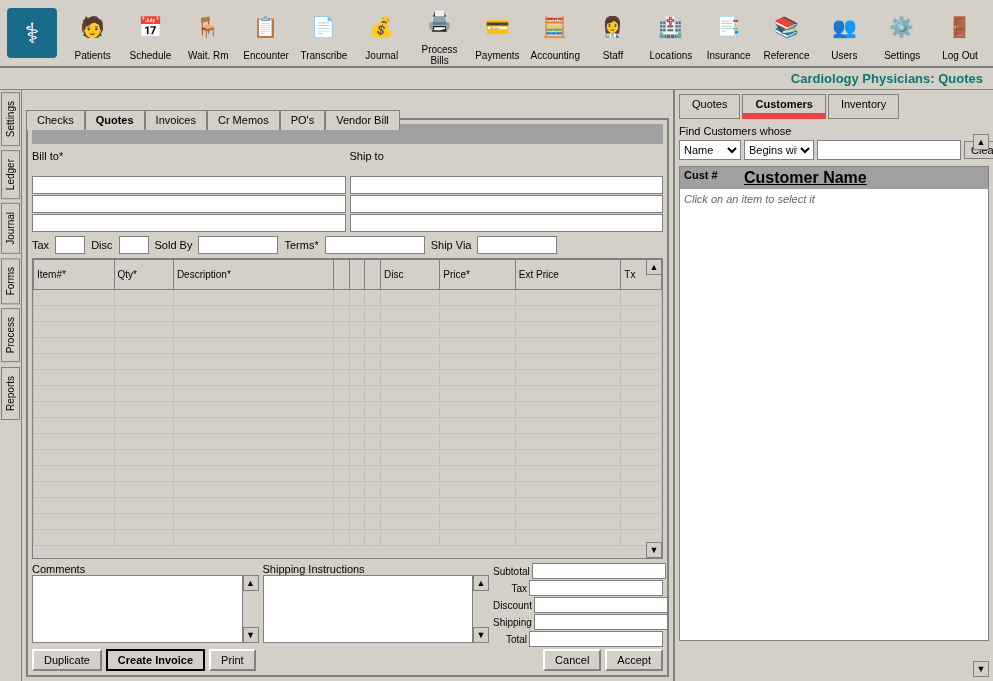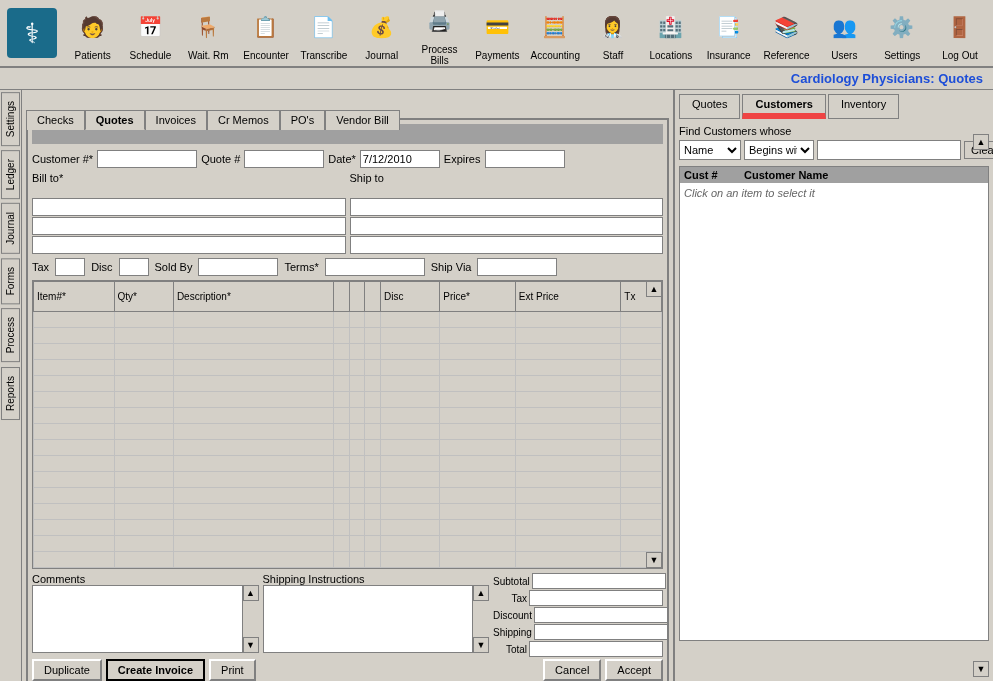--- a/index.html
+++ b/index.html
@@ -49,21 +49,21 @@
     
     #title-bar {
       background: #d4d0c8;
       height: 22px;
       display: flex;
       align-items: center;
       justify-content: flex-end;
       padding-right: 10px;
       font-size: 13px;
       font-weight: bold;
-      color: #1d4ed8;
+      color: #0f766e;
       border-bottom: 1px solid #808080;
     }
 
     
     #main-layout {
       display: flex;
       height: calc(681px - 68px - 22px);
     }
 
     
@@ -390,21 +390,21 @@
       flex: 1;
       background: #fff;
       overflow-y: auto;
     }
     .customer-table-header {
       display: flex;
       background: #a0a0a0;
       padding: 2px 4px;
     }
     .cust-col-num { width: 60px; font-size: 11px; font-weight: bold; }
-    .cust-col-name { flex: 1; font-size: 11px; font-weight: bold; }
+    .cust-col-name { flex: 1; font-size: 16px; font-weight: bold; text-decoration: underline; }
     .customer-table-body {
       padding: 4px;
       font-size: 11px;
       color: #666;
       font-style: italic;
     }
     .right-table-container {
       flex: 1;
       display: flex;
       flex-direction: column;
@@ -537,30 +537,20 @@
       </div>
       <div class="tab">
         <span>Vendor Bill</span>
       </div>
     </div>
 
     <div id="form-area">
 
       <div class="form-top-bar"></div>
 
-      <div class="form-row">
-        <span class="form-label">Customer #*</span>
-        <input class="form-input" style="width: 100px;" type="text">
-        <span class="form-label">Quote #</span>
-        <input class="form-input" style="width: 80px;" type="text">
-        <span class="form-label">Date*</span>
-        <input class="form-input" style="width: 80px;" type="text" value="7/12/2010">
-        <span class="form-label">Expires</span>
-        <input class="form-input" style="width: 80px;" type="text">
-      </div>
 
       <div class="bill-ship-row">
         <div class="bill-box">
           <span class="form-label">Bill to*</span>
           <div class="address-lines">
             <input class="form-input" style="width: 100%;" type="text">
             <input class="form-input" style="width: 100%;" type="text">
             <input class="form-input" style="width: 100%;" type="text">
           </div>
         </div>

